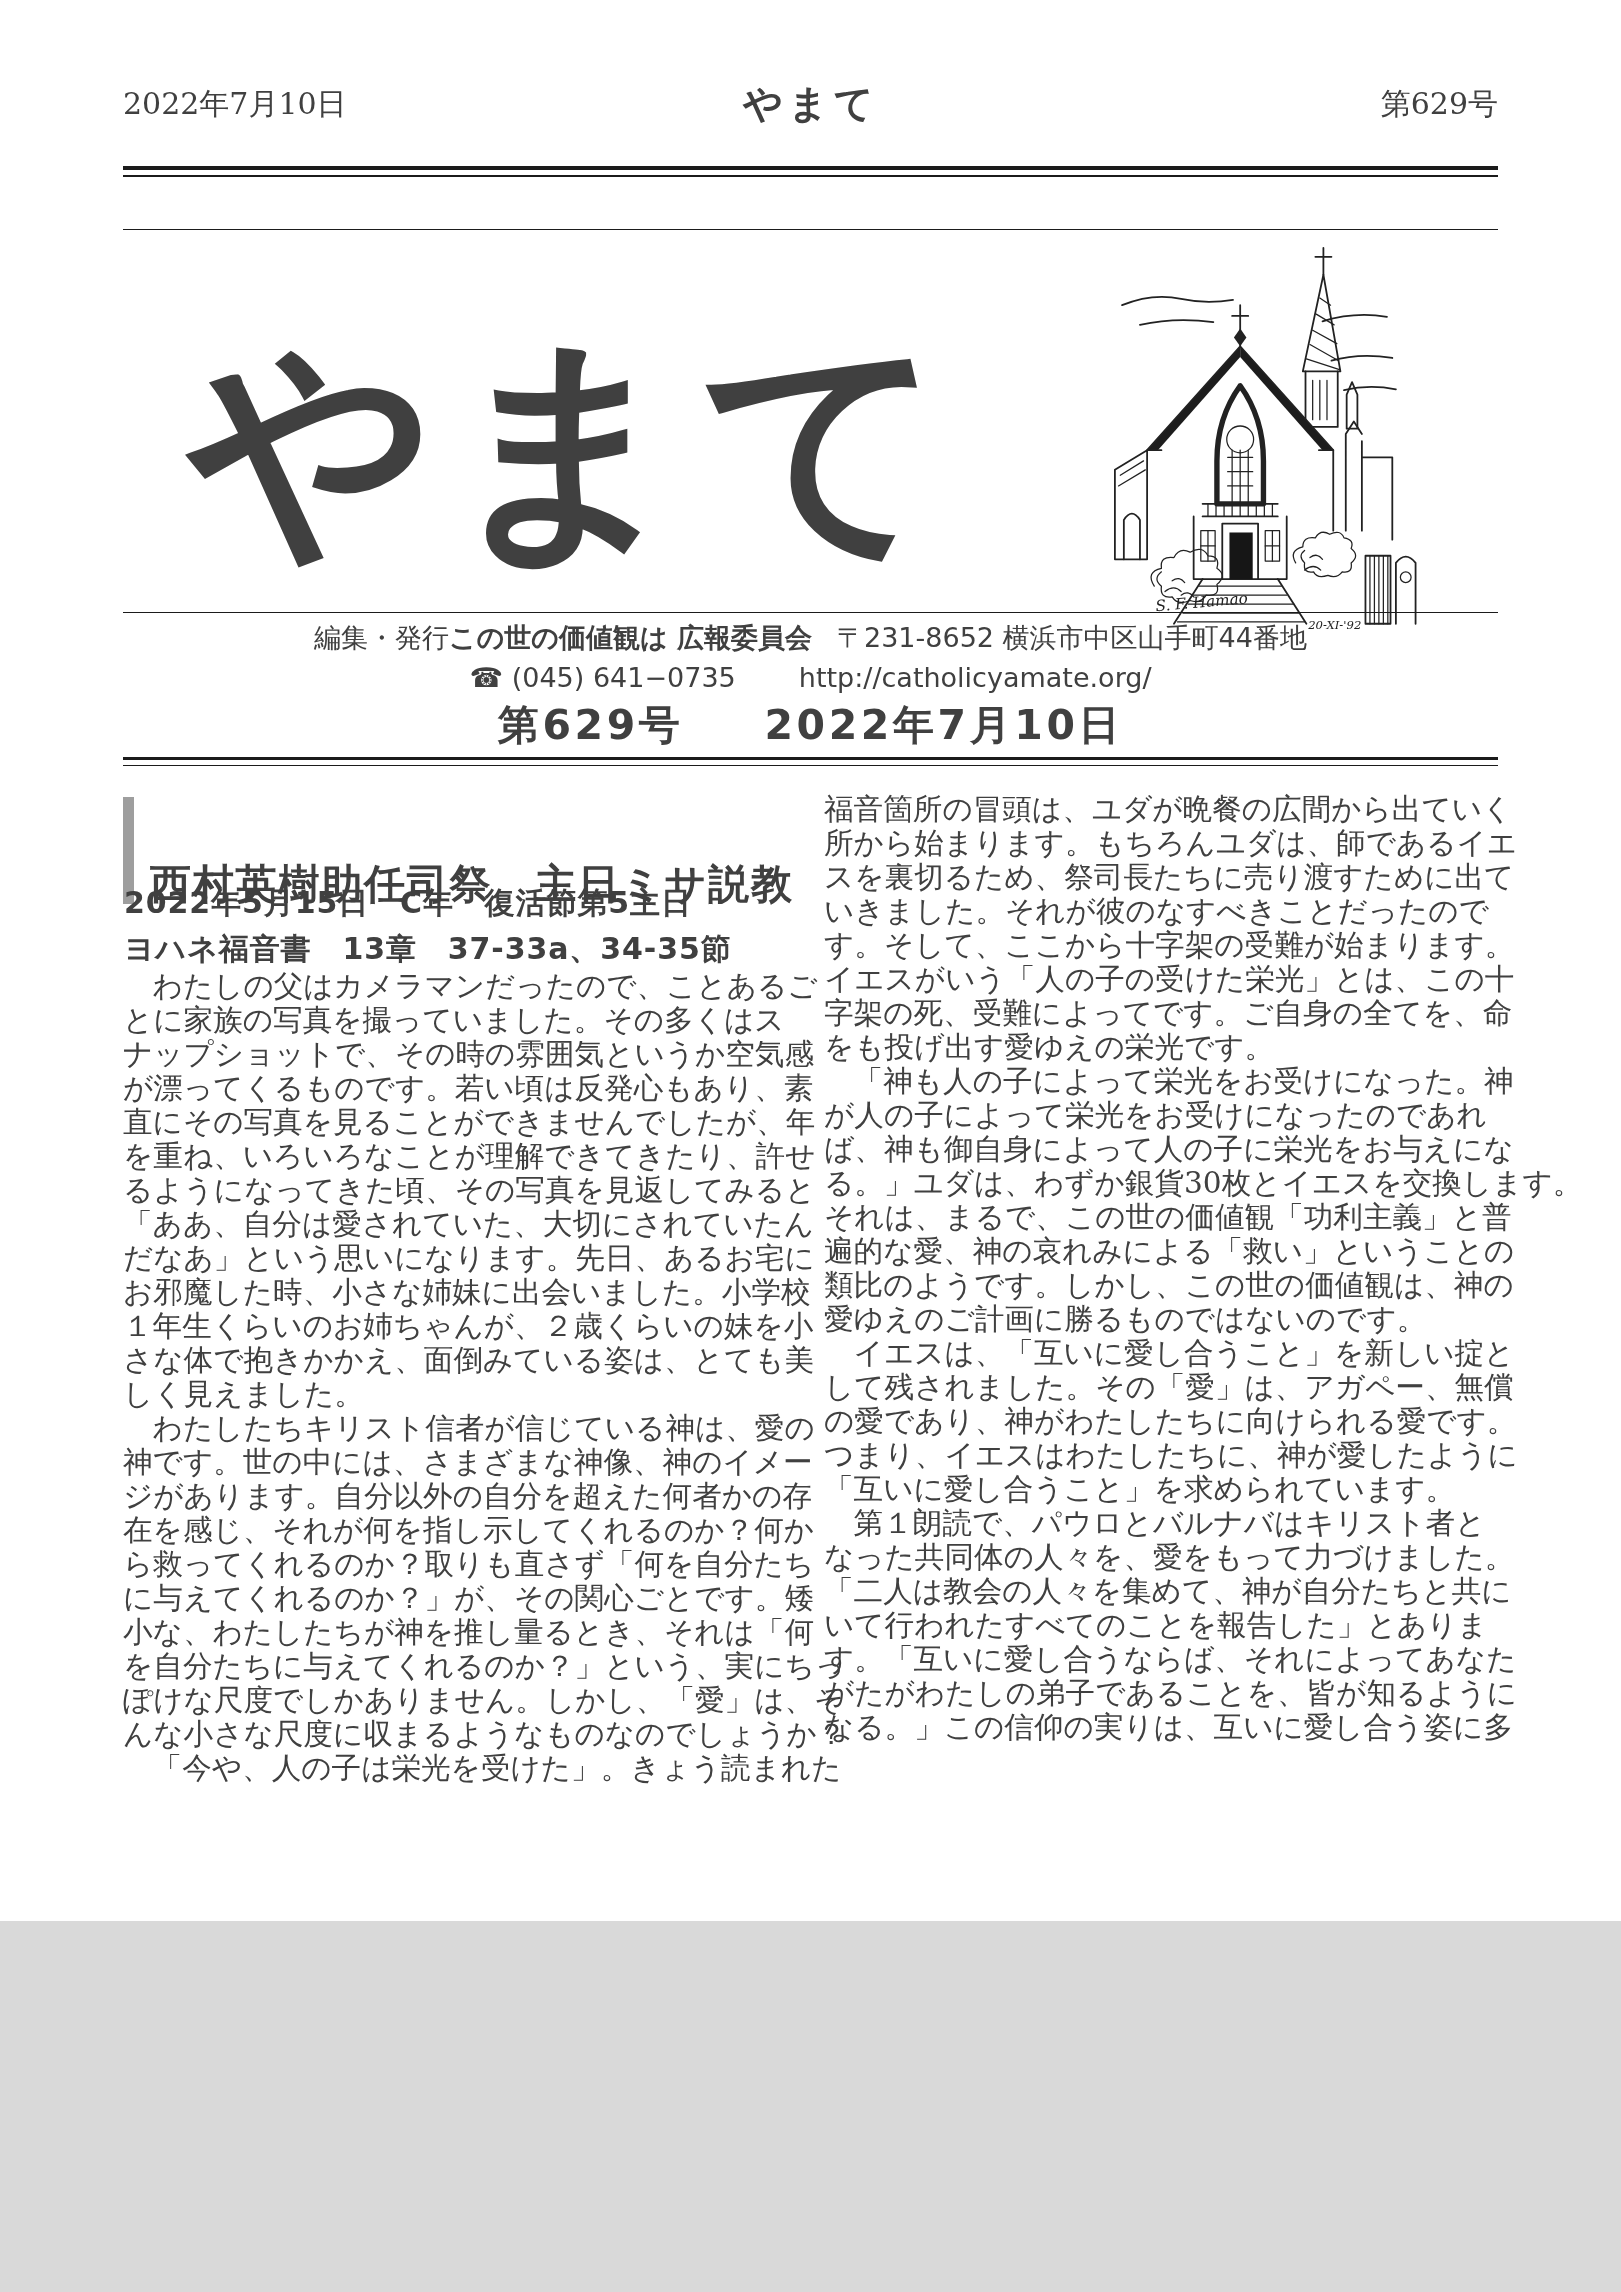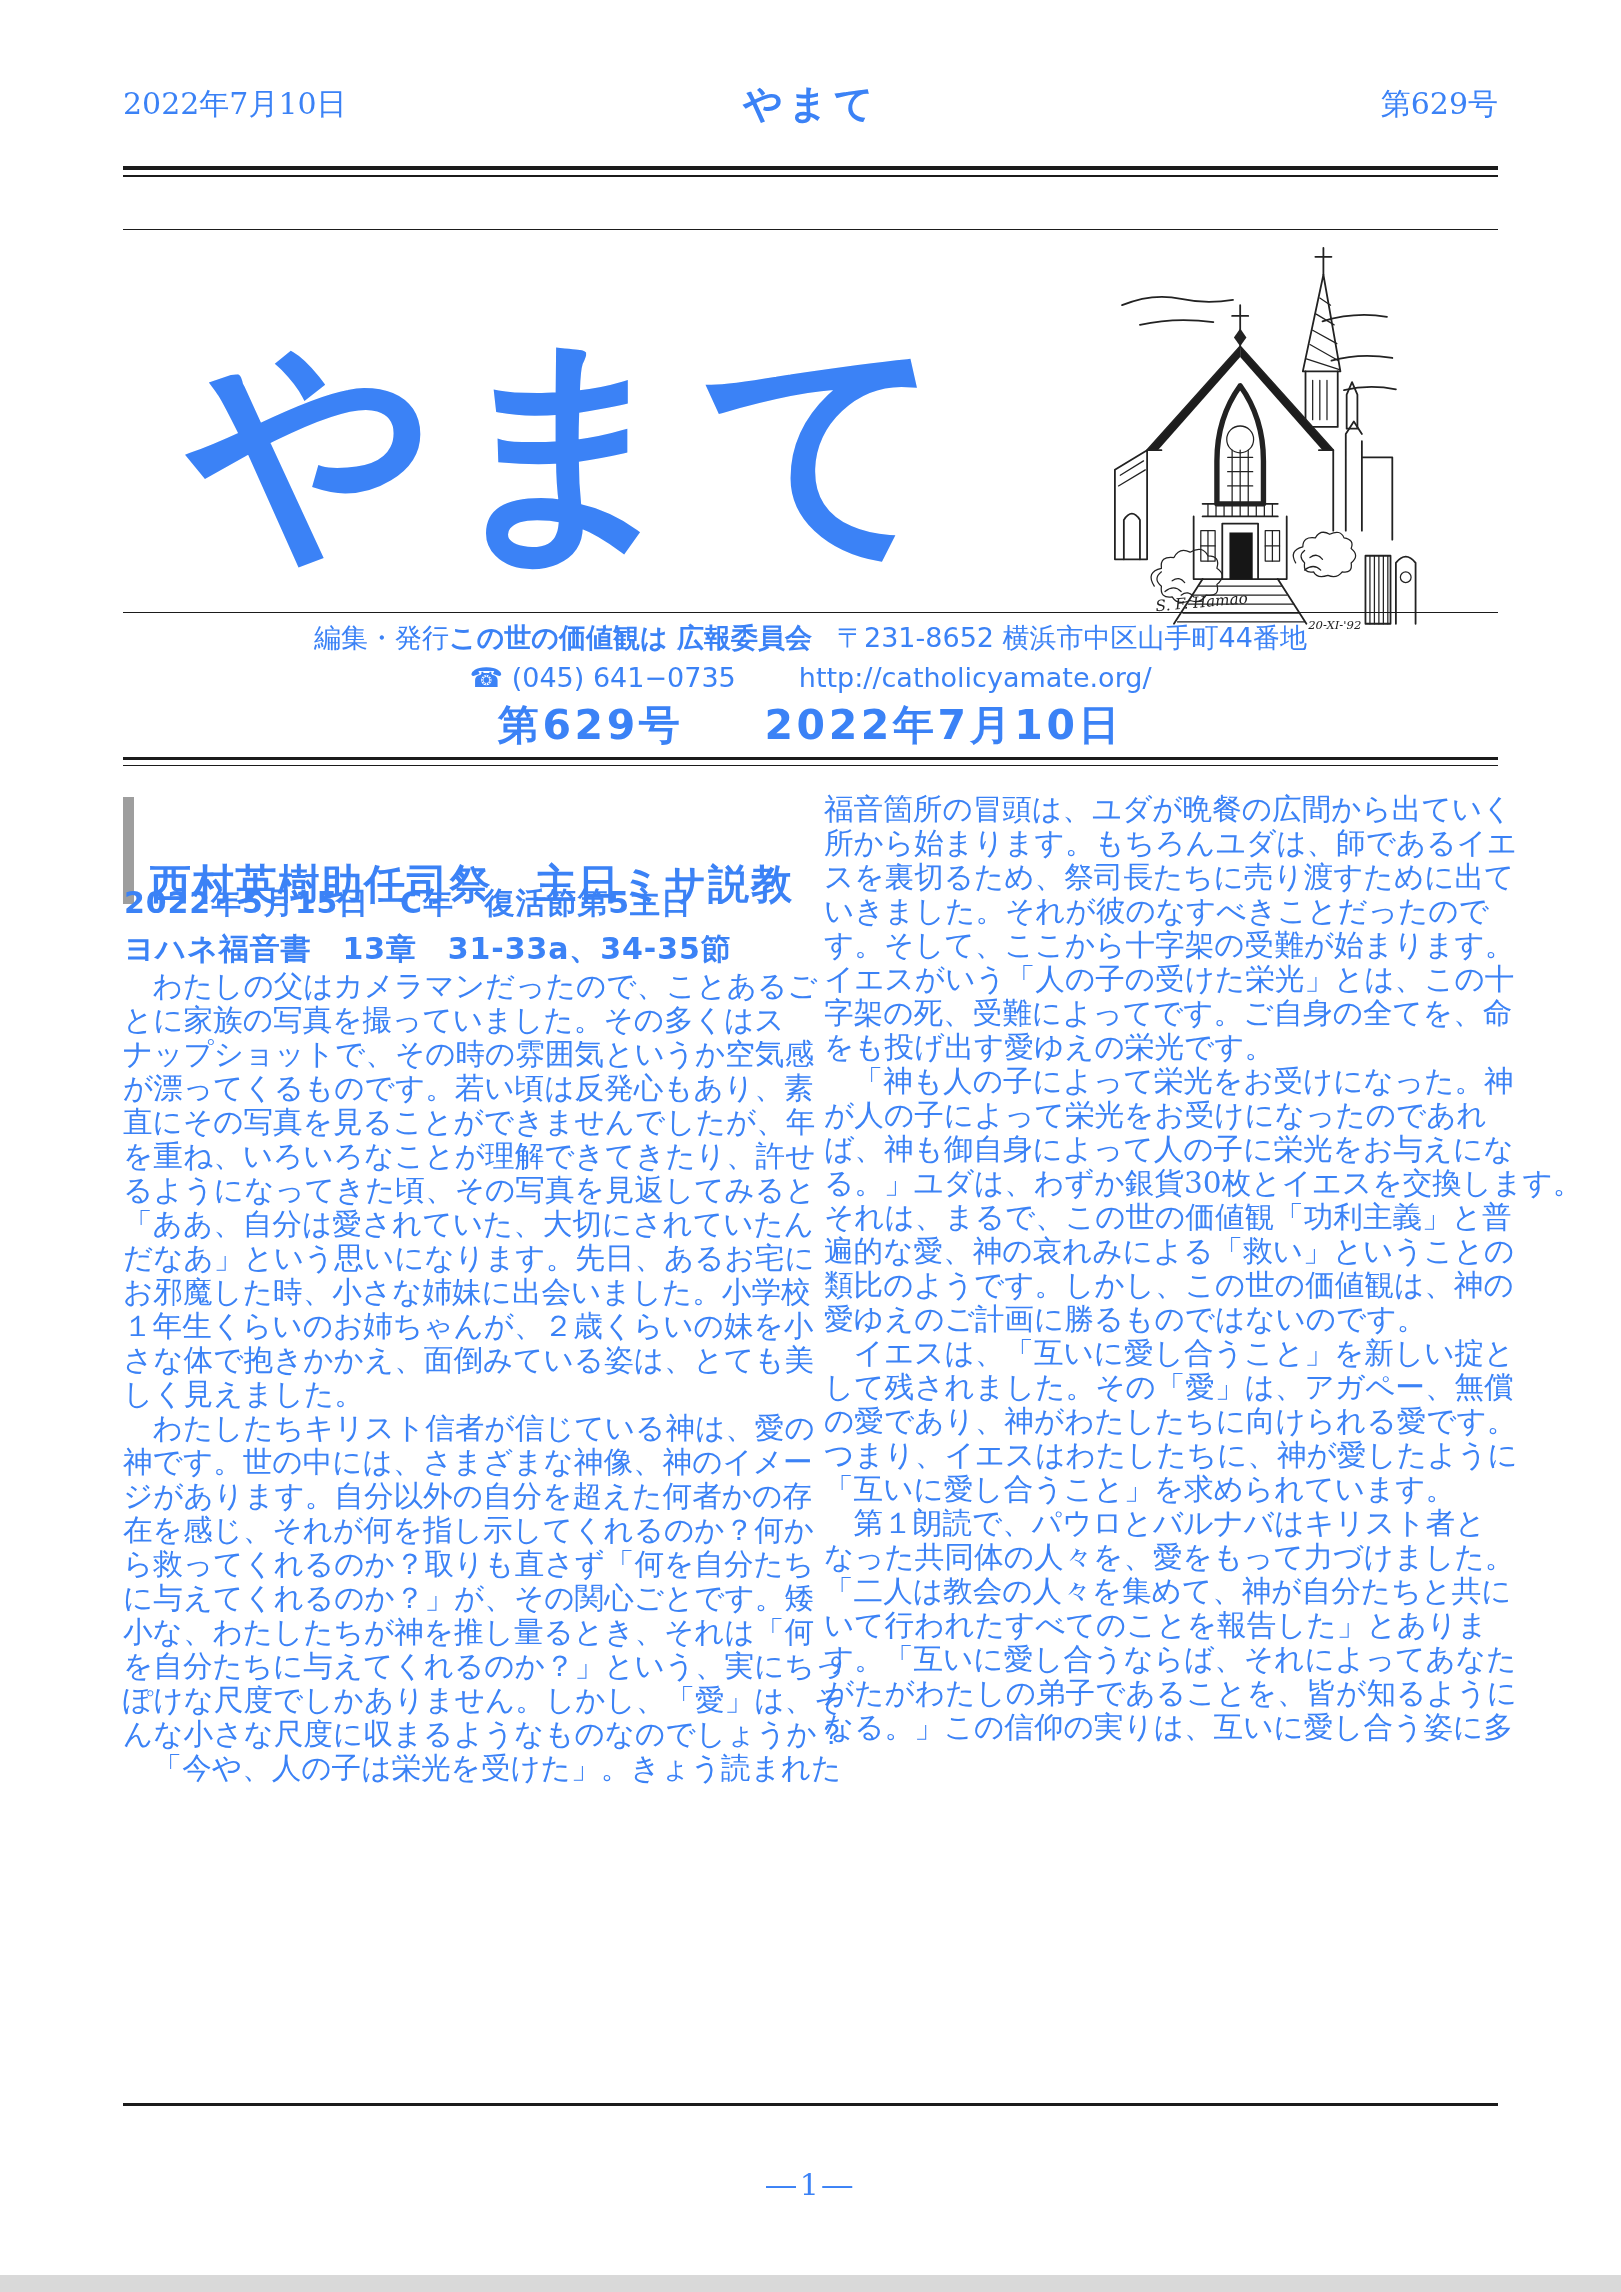--- a/index.html
+++ b/index.html
@@ -1,20 +1,20 @@
 <!DOCTYPE html>
 <html style="font-size:14.3px"><head>
 <meta charset="utf-8">
 <style>
   html,body { margin:0; padding:0; background:#d9d9d9; }
   .page {
-    position:relative; width:1622px; height:2275px;
+    position:relative; width:1622px; height:1921px;
     background:#ffffff; overflow:hidden;
     font-family:"DejaVu Serif","Liberation Serif",serif;
-    color:#3b82f6;
+    color:#404040;
   }
   .abs { position:absolute; }
   .sans { font-family:"DejaVu Sans","Liberation Sans",sans-serif; }
   .serif { font-family:"DejaVu Serif","Liberation Serif",serif; }
 
   
   .hdr-date  { left:123px; top:84px;  font-size:30px; }
   .hdr-title { left:0; right:0; top:77px; text-align:center; font-size:39px; font-weight:bold; letter-spacing:5.4px; }
   .hdr-issue { right:124px; top:84px; font-size:30px; }
 
@@ -140,21 +140,21 @@
   </div>
   <div class="abs sans issue-line">
     <span class="no">第629号</span><span>2022年7月10日</span>
   </div>
 
   <div class="abs rule rule-double-mid"></div>
 
   <div class="abs headline-bar"></div>
   <div class="abs sans headline">西村英樹助任司祭　主日ミサ説教</div>
   <div class="abs sans meta1">2022年5月15日　C年　復活節第5主日</div>
-  <div class="abs sans meta2">ヨハネ福音書　13章　31-33a、34-35節</div>
+  <div class="abs sans meta2">ヨハネ福音書　13章　37-33a、34-35節</div>
 
   <div class="abs serif bodycol col-left">　わたしの父はカメラマンだったので、ことあるご
 とに家族の写真を撮っていました。その多くはス
 ナップショットで、その時の雰囲気というか空気感
 が漂ってくるものです。若い頃は反発心もあり、素
 直にその写真を見ることができませんでしたが、年
 を重ね、いろいろなことが理解できてきたり、許せ
 るようになってきた頃、その写真を見返してみると
 「ああ、自分は愛されていた、大切にされていたん
 だなあ」という思いになります。先日、あるお宅に

